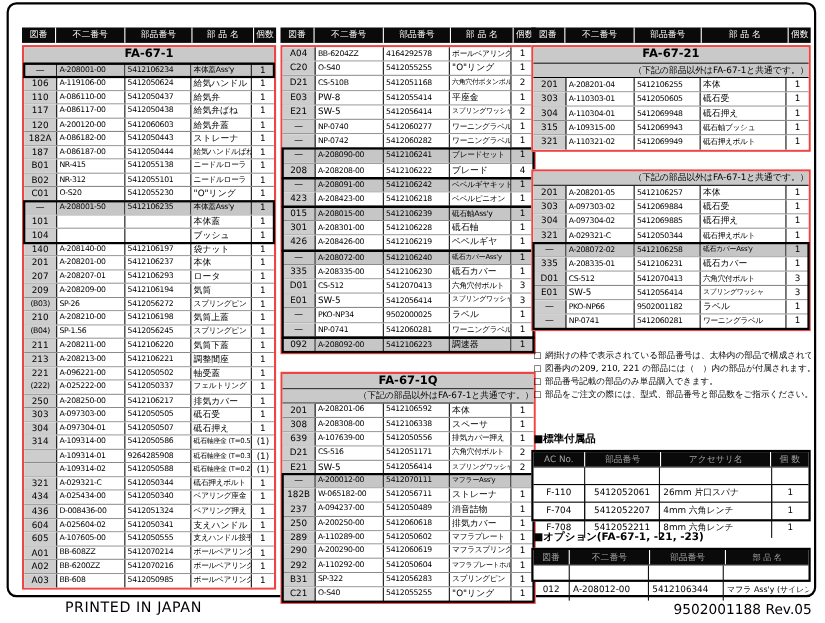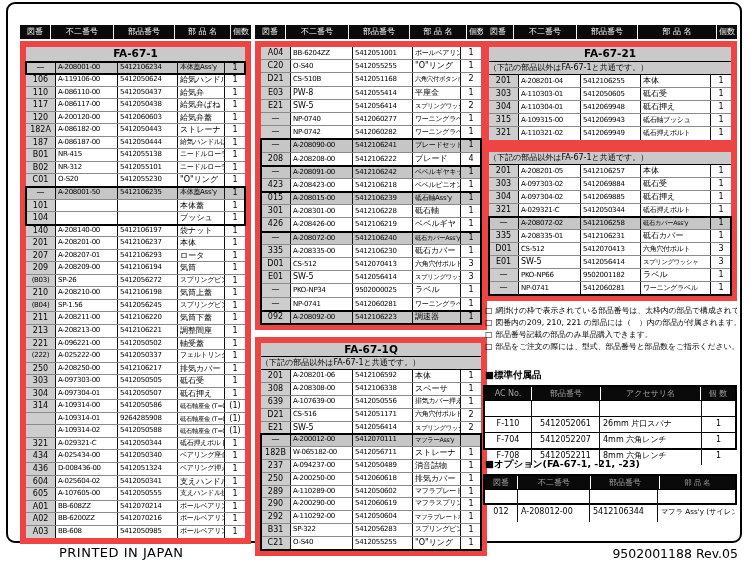--- a/index.html
+++ b/index.html
@@ -8,39 +8,39 @@
   .pageborder{position:absolute;left:6px;top:2px;width:732px;height:537px;border:2px solid #000;border-radius:9px;}
   .title{position:absolute;left:22px;top:7px;font-size:19px;font-weight:bold;letter-spacing:5px;}
   .col{position:absolute;top:25px;}
   .colL{left:20px;width:231px;}
   .colM{left:255px;width:232px;}
   .colR{left:483px;width:254px;}
   .phead{display:flex;background:#0a0a0a;color:#fff;height:14px;margin-bottom:2px;align-items:stretch;}
   .hc{font-size:8px;line-height:14px;text-align:center;border-left:1px solid #fff;overflow:hidden;white-space:nowrap;}
   .hc:first-child{border-left:none;}
   .hc.c0{width:30px;}.hc.c1{width:62px;}.hc.c2{width:60px;}.hc.c3{flex:1;}.hc.c4{width:20px;}
-  .secbox{border:6px solid #ef4444;margin-bottom:0;background:#fff;}
+  .secbox{border:2px solid #ef4444;margin-bottom:16px;background:#fff;}
   .sectitle{background:#c9c9c9;text-align:center;font-weight:bold;font-size:10.5px;height:13.5px;line-height:13.5px;border-bottom:1px solid #000;}
-  .secsub{background:#c9c9c9;text-align:left;font-size:8px;height:12px;line-height:12px;border-bottom:1px solid #000;}
+  .secsub{background:#c9c9c9;text-align:right;font-size:8px;height:12px;line-height:12px;border-bottom:1px solid #000;}
   .prow{display:flex;height:var(--rh,12.6px);box-sizing:border-box;border-bottom:1px solid #8a8a8a;background:#fff;}
   .secbox > .prow:last-child,.secbox > .grp:last-child .prow:last-child{border-bottom:none;}
   .pc{font-size:8px;line-height:calc(var(--rh,12.6px) - 1px);overflow:hidden;white-space:nowrap;border-right:1px solid #111;padding:0 2px;box-sizing:border-box;}
   .pc.c0{width:30px;text-align:center;background:#cdcdcd;padding:0;}
   .pc.c1{width:62px;}
   .pc.c2{width:60px;}
   .pc.c3{flex:1;}
   .pc.c4{width:20px;text-align:center;border-right:none;padding:0;}
   .pc.sm{font-size:7px;letter-spacing:-0.3px;}
   .pc.xs{font-size:6.3px;letter-spacing:-0.3px;}
   .shade .pc{background:#c6c6c6;}
   .grp{outline:2px solid #000;outline-offset:-1px;}
   .notes{margin:4px 0 0 2px;}
   .note{font-size:7.8px;line-height:12px;white-space:nowrap;overflow:hidden;}
   .note .bullet{margin-right:3px;}
-  .rtitle{font-size:9.5px;font-weight:bold;margin:16px 0 3px 2px;}
+  .rtitle{font-size:9.5px;font-weight:bold;margin:28px 0 3px 2px;}
   .stable{border:2px solid #000;background:#fff;}
   .shead{display:flex;background:#0a0a0a;color:#a3a3a3;height:13px;}
   .shc{font-size:8px;line-height:13px;text-align:center;border-left:1px solid #fff;overflow:hidden;white-space:nowrap;}
   .shc:first-child{border-left:none;}
   .srow{display:flex;height:15px;border-top:1.5px solid #000;}
   .sc{font-size:8px;line-height:14px;padding:16px 3px;border-left:1px solid #111;overflow:hidden;white-space:nowrap;box-sizing:border-box;}
   .sc:first-child{border-left:none;}
   .acc .k0{width:46px;text-align:center;}
   .acc .k1{width:68px;text-align:center;}
   .acc .k2{flex:1;}
@@ -351,21 +351,21 @@
           <div class="hc c0">図番</div>
           <div class="hc c1">不二番号</div>
           <div class="hc c2">部品番号</div>
           <div class="hc c3">部 品 名</div>
           <div class="hc c4">個数</div>
         </div>
         <div class="secbox">
           <div class="prow">
             <div class="pc c0">A04</div>
             <div class="pc c1 sm">BB-6204ZZ</div>
-            <div class="pc c2 sm">5412051001</div>
+            <div class="pc c2 sm">4164292578</div>
             <div class="pc c3 sm">ボールベアリング</div>
             <div class="pc c4">1</div>
           </div>
           <div class="prow">
             <div class="pc c0">C20</div>
             <div class="pc c1 sm">O-S40</div>
             <div class="pc c2 sm">5412055255</div>
             <div class="pc c3">"O"リング</div>
             <div class="pc c4">1</div>
           </div>

